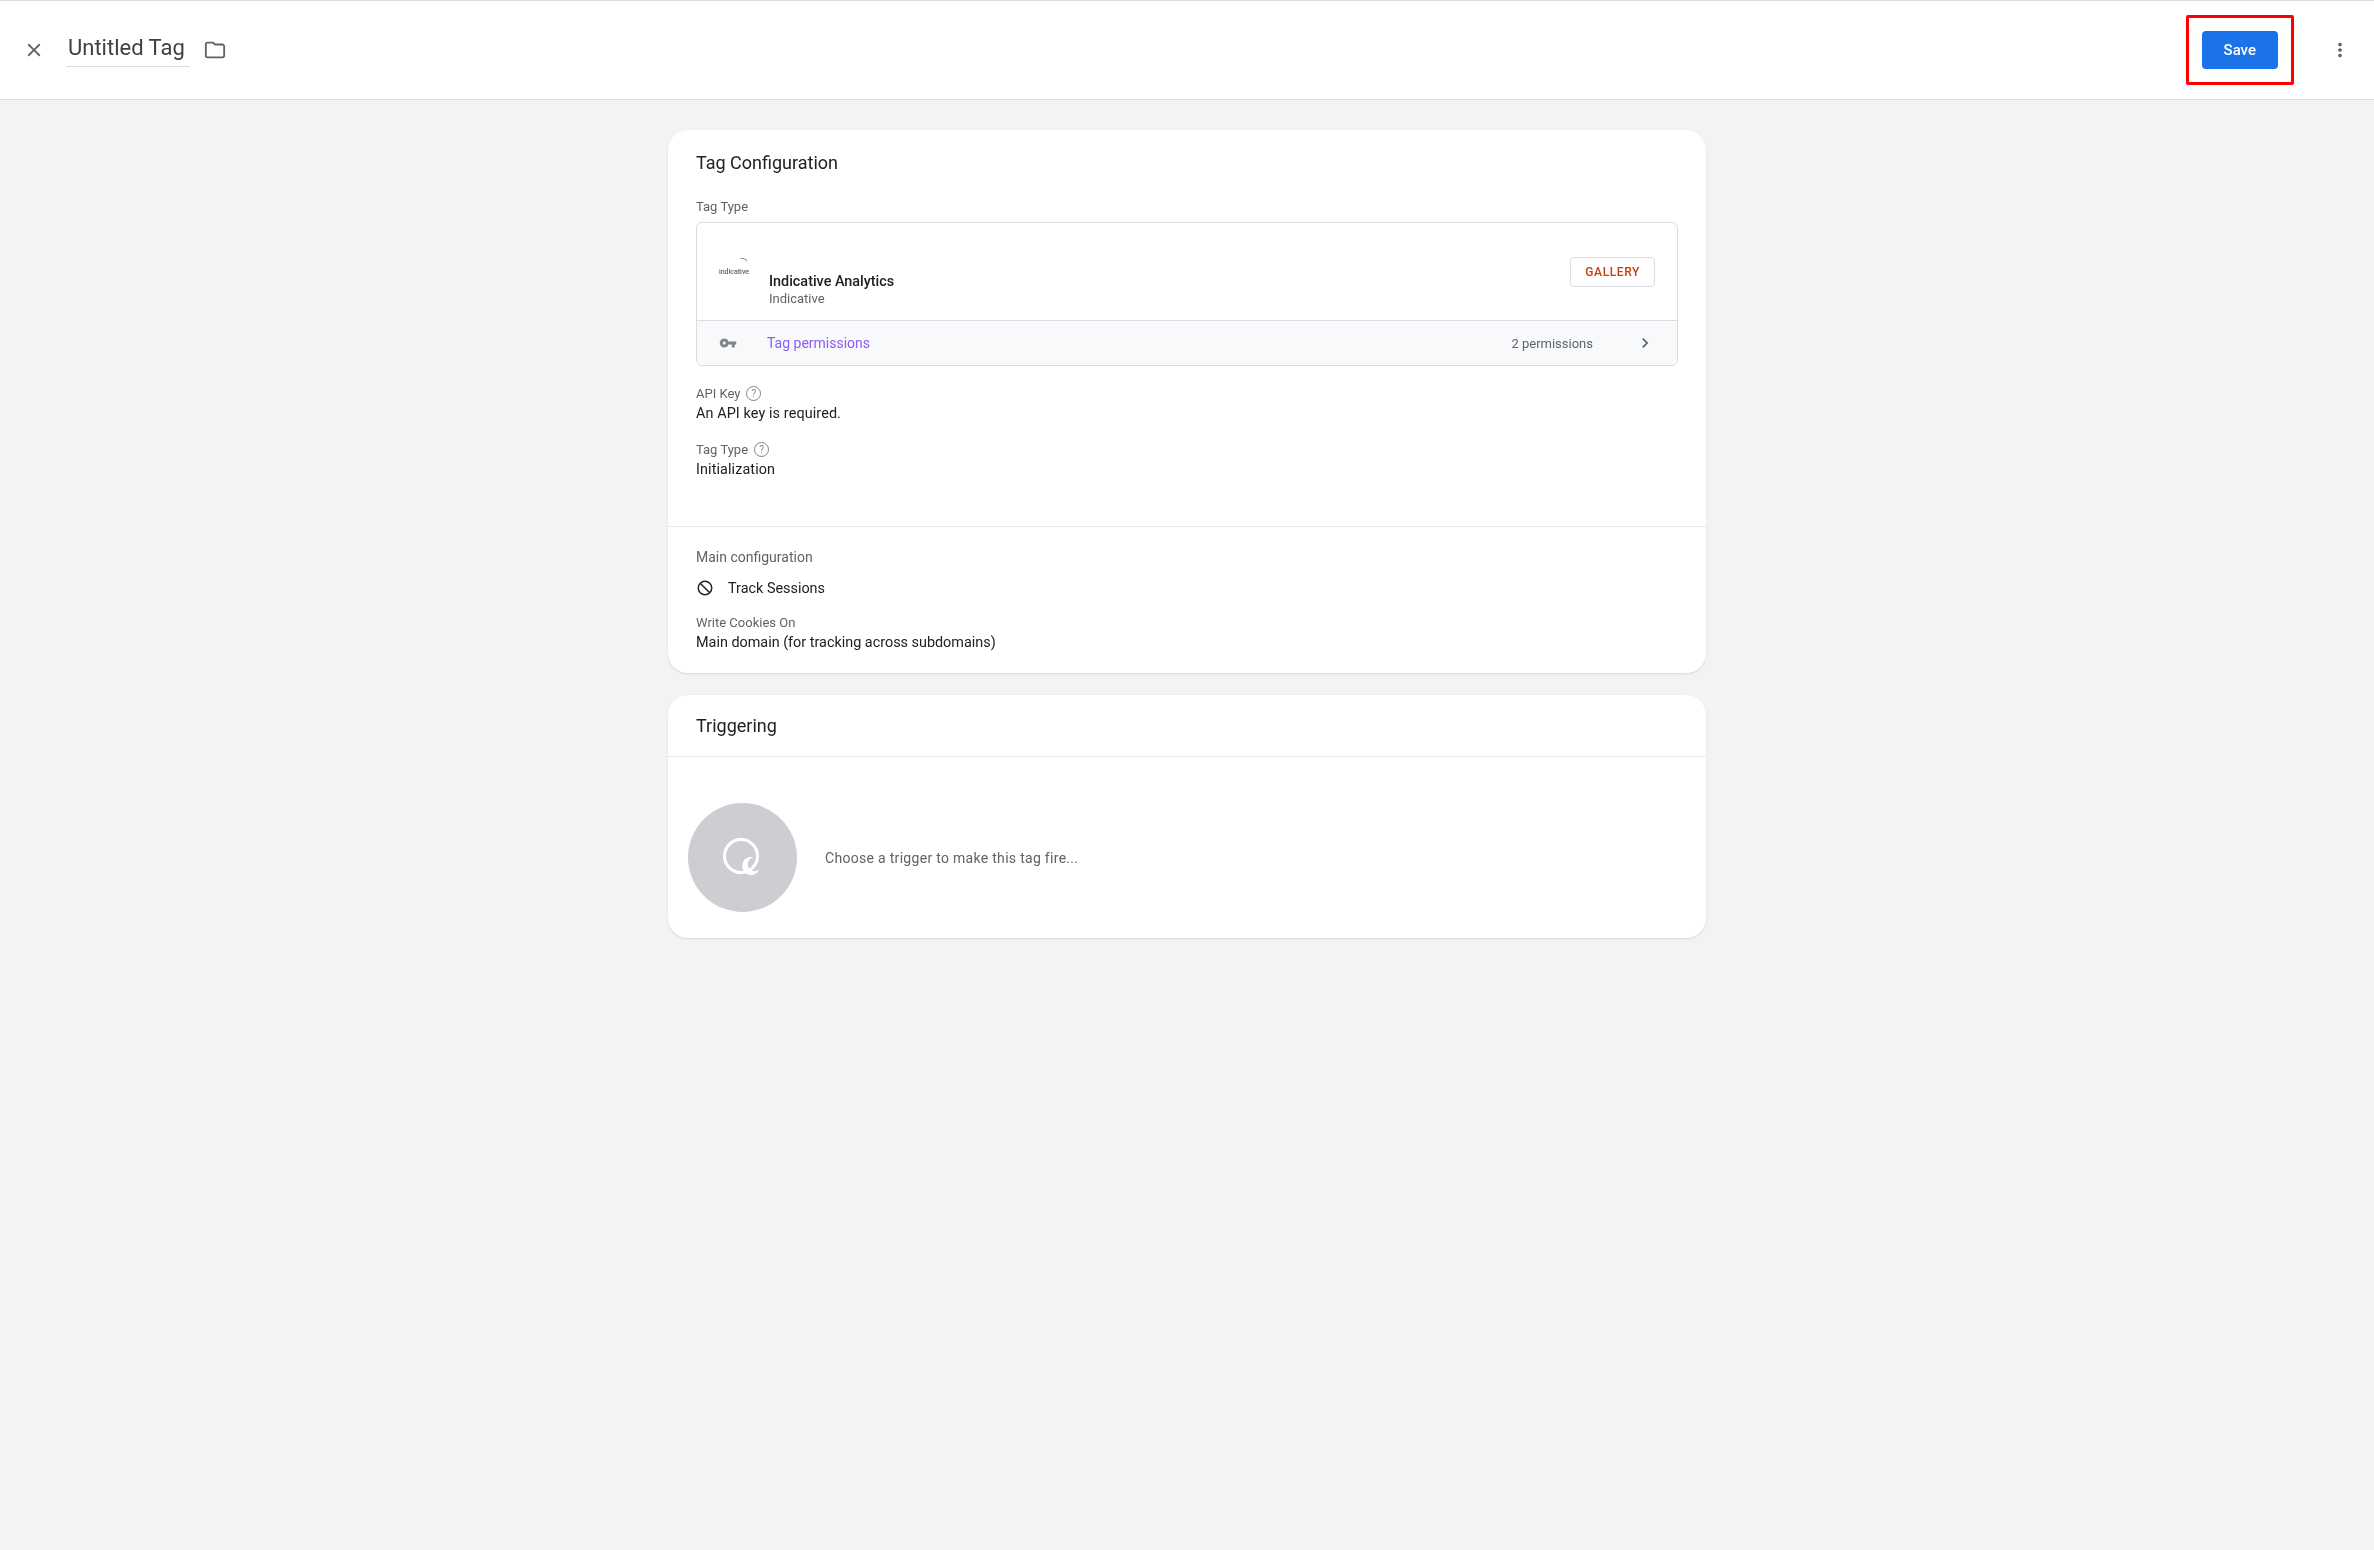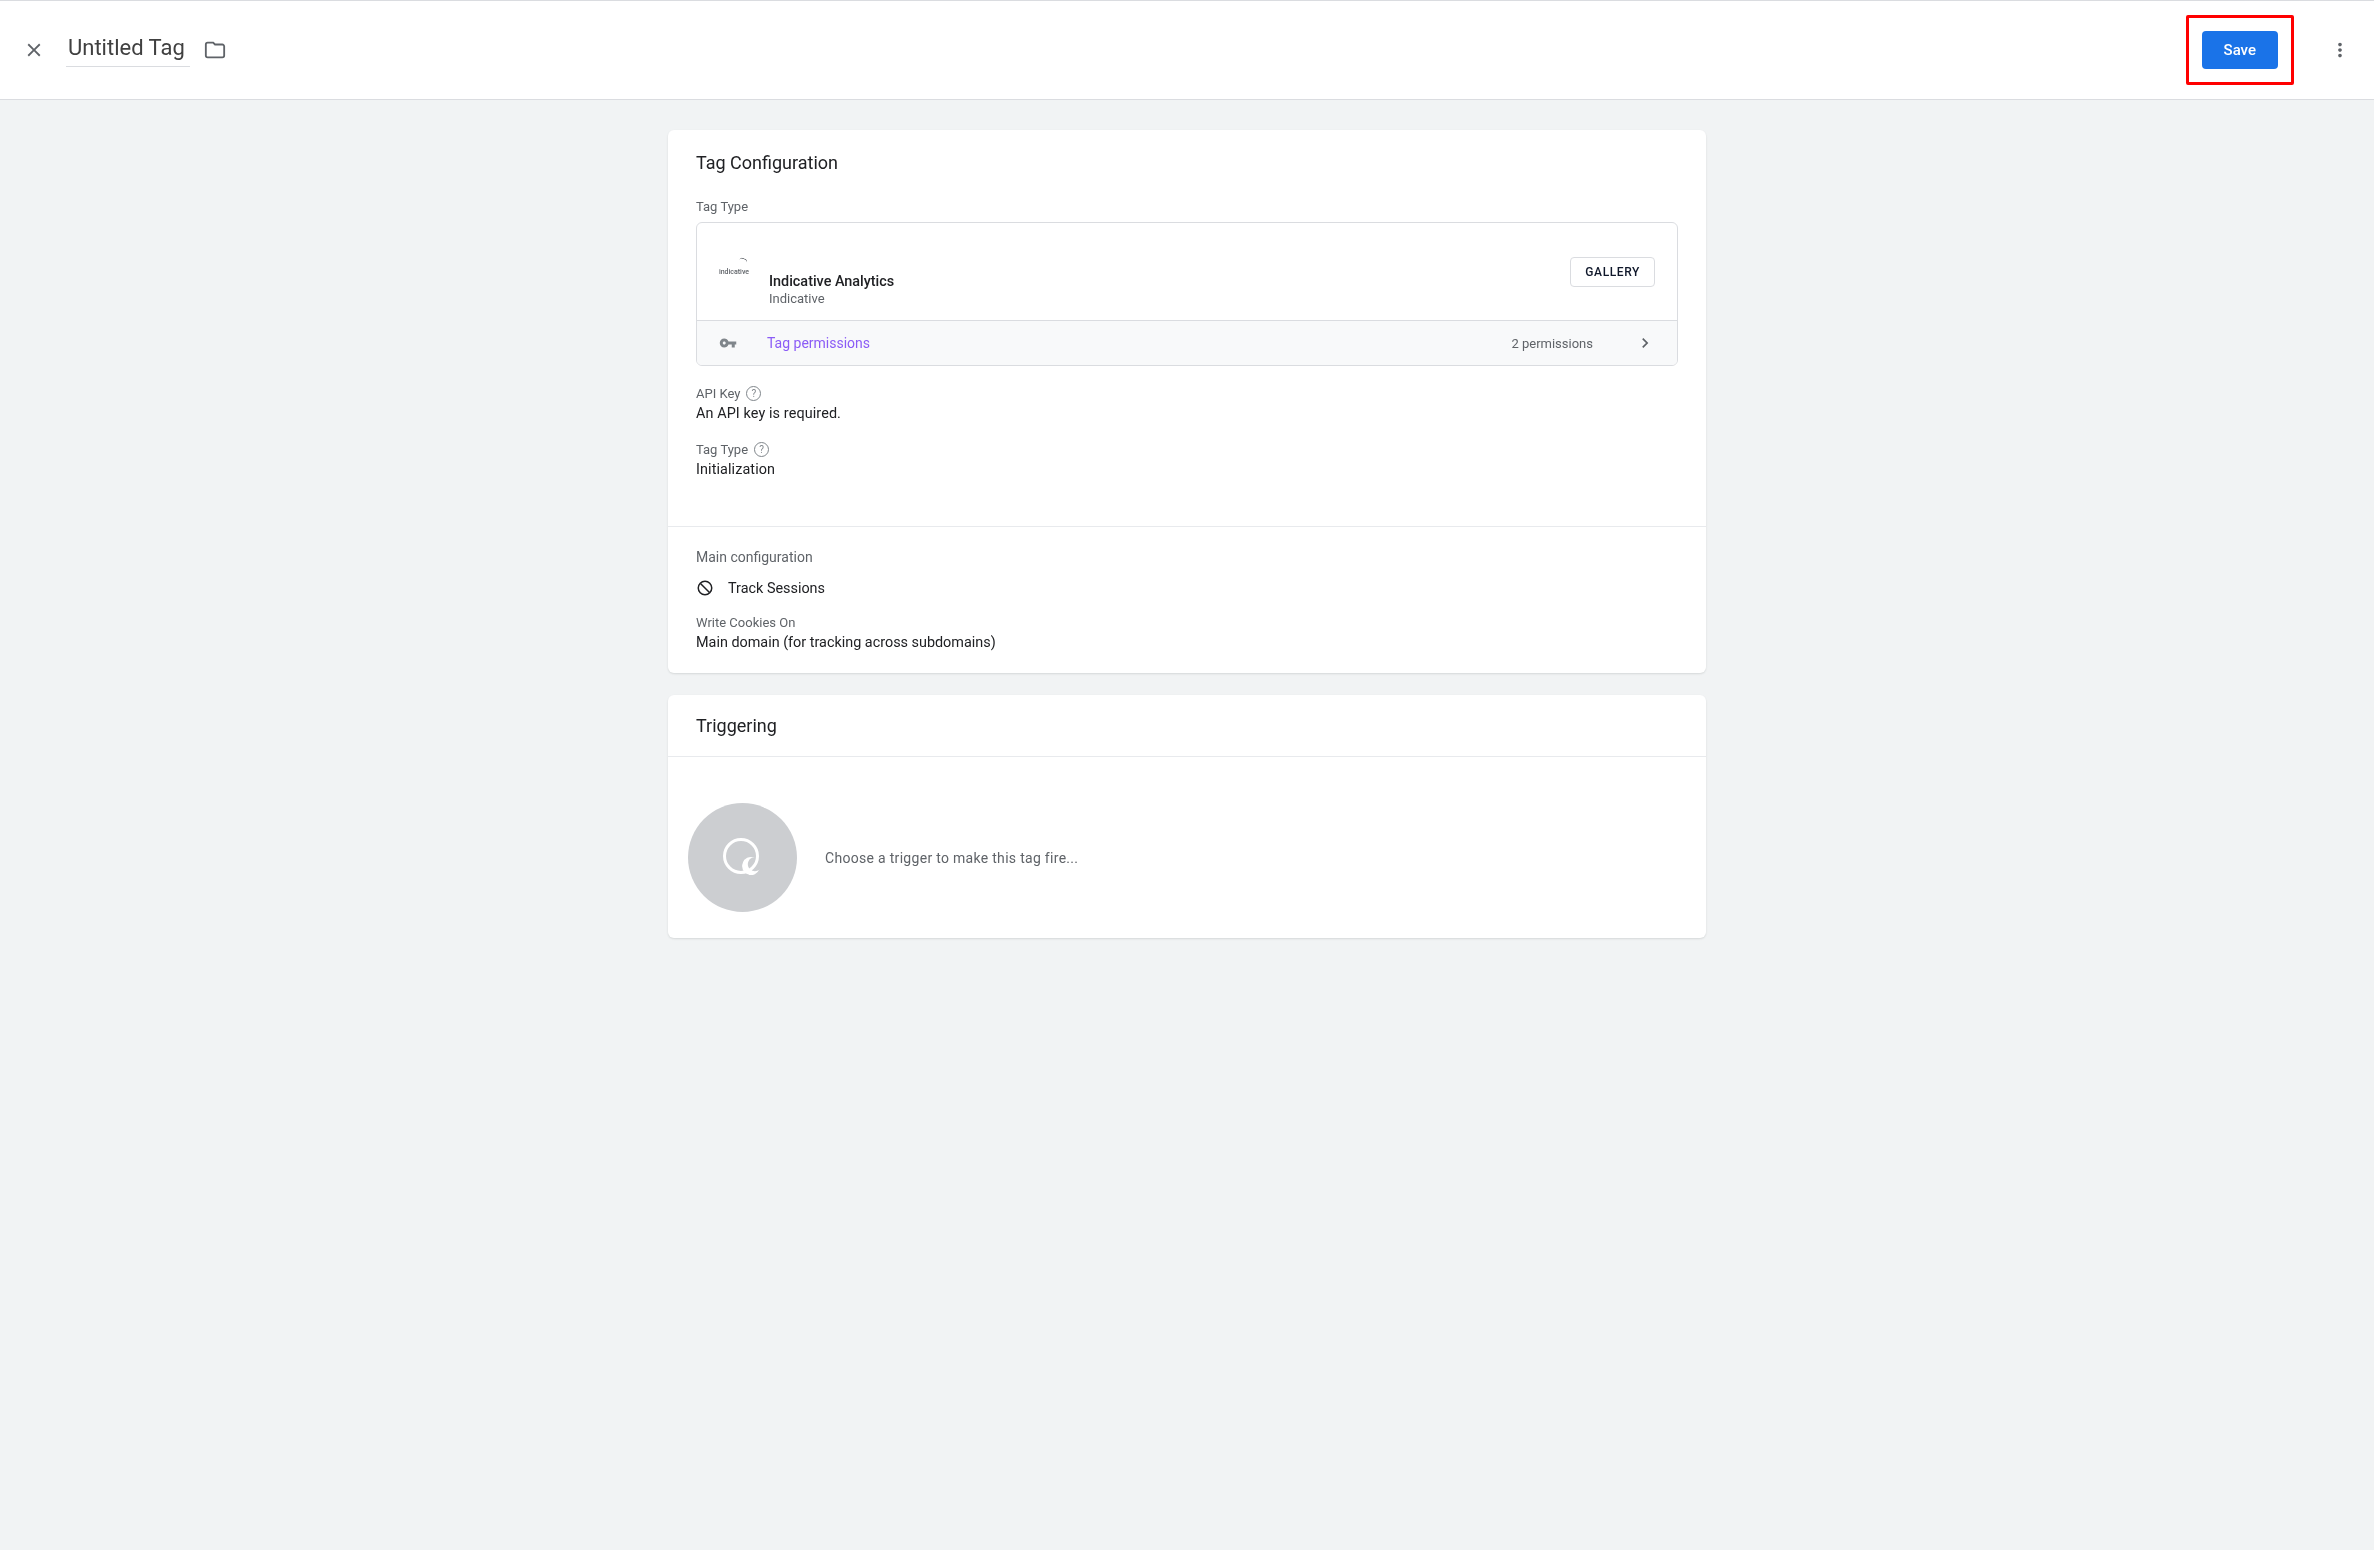--- a/index.html
+++ b/index.html
@@ -78,21 +78,21 @@
     }
     .content {
       max-width: 1038px;
       margin: 30px auto;
       display: flex;
       flex-direction: column;
       gap: 22px;
     }
     .card {
       background: #fff;
-      border-radius: 6px;
+      border-radius: 20px;
       box-shadow: 0 1px 2px rgba(60,64,67,0.15);
       overflow: hidden;
     }
     .card-header {
       padding: 22px 28px 6px 28px;
     }
     .card-title {
       font-size: 18px;
       font-weight: 400;
       color: #202124;
@@ -167,21 +167,21 @@
       color: #5f6368;
       margin-top: 1px;
     }
     .gallery-btn {
       border: 1px solid #dadce0;
       background: #fff;
       border-radius: 4px;
       padding: 7px 14px;
       font-size: 12px;
       letter-spacing: 0.6px;
-      color: #0f172a;
+      color: #c2410c;
       cursor: pointer;
       font-weight: 500;
     }
     .key-icon {
       color: #80868b;
       display: flex;
       align-items: center;
     }
     .permissions-text {
       flex: 1;

